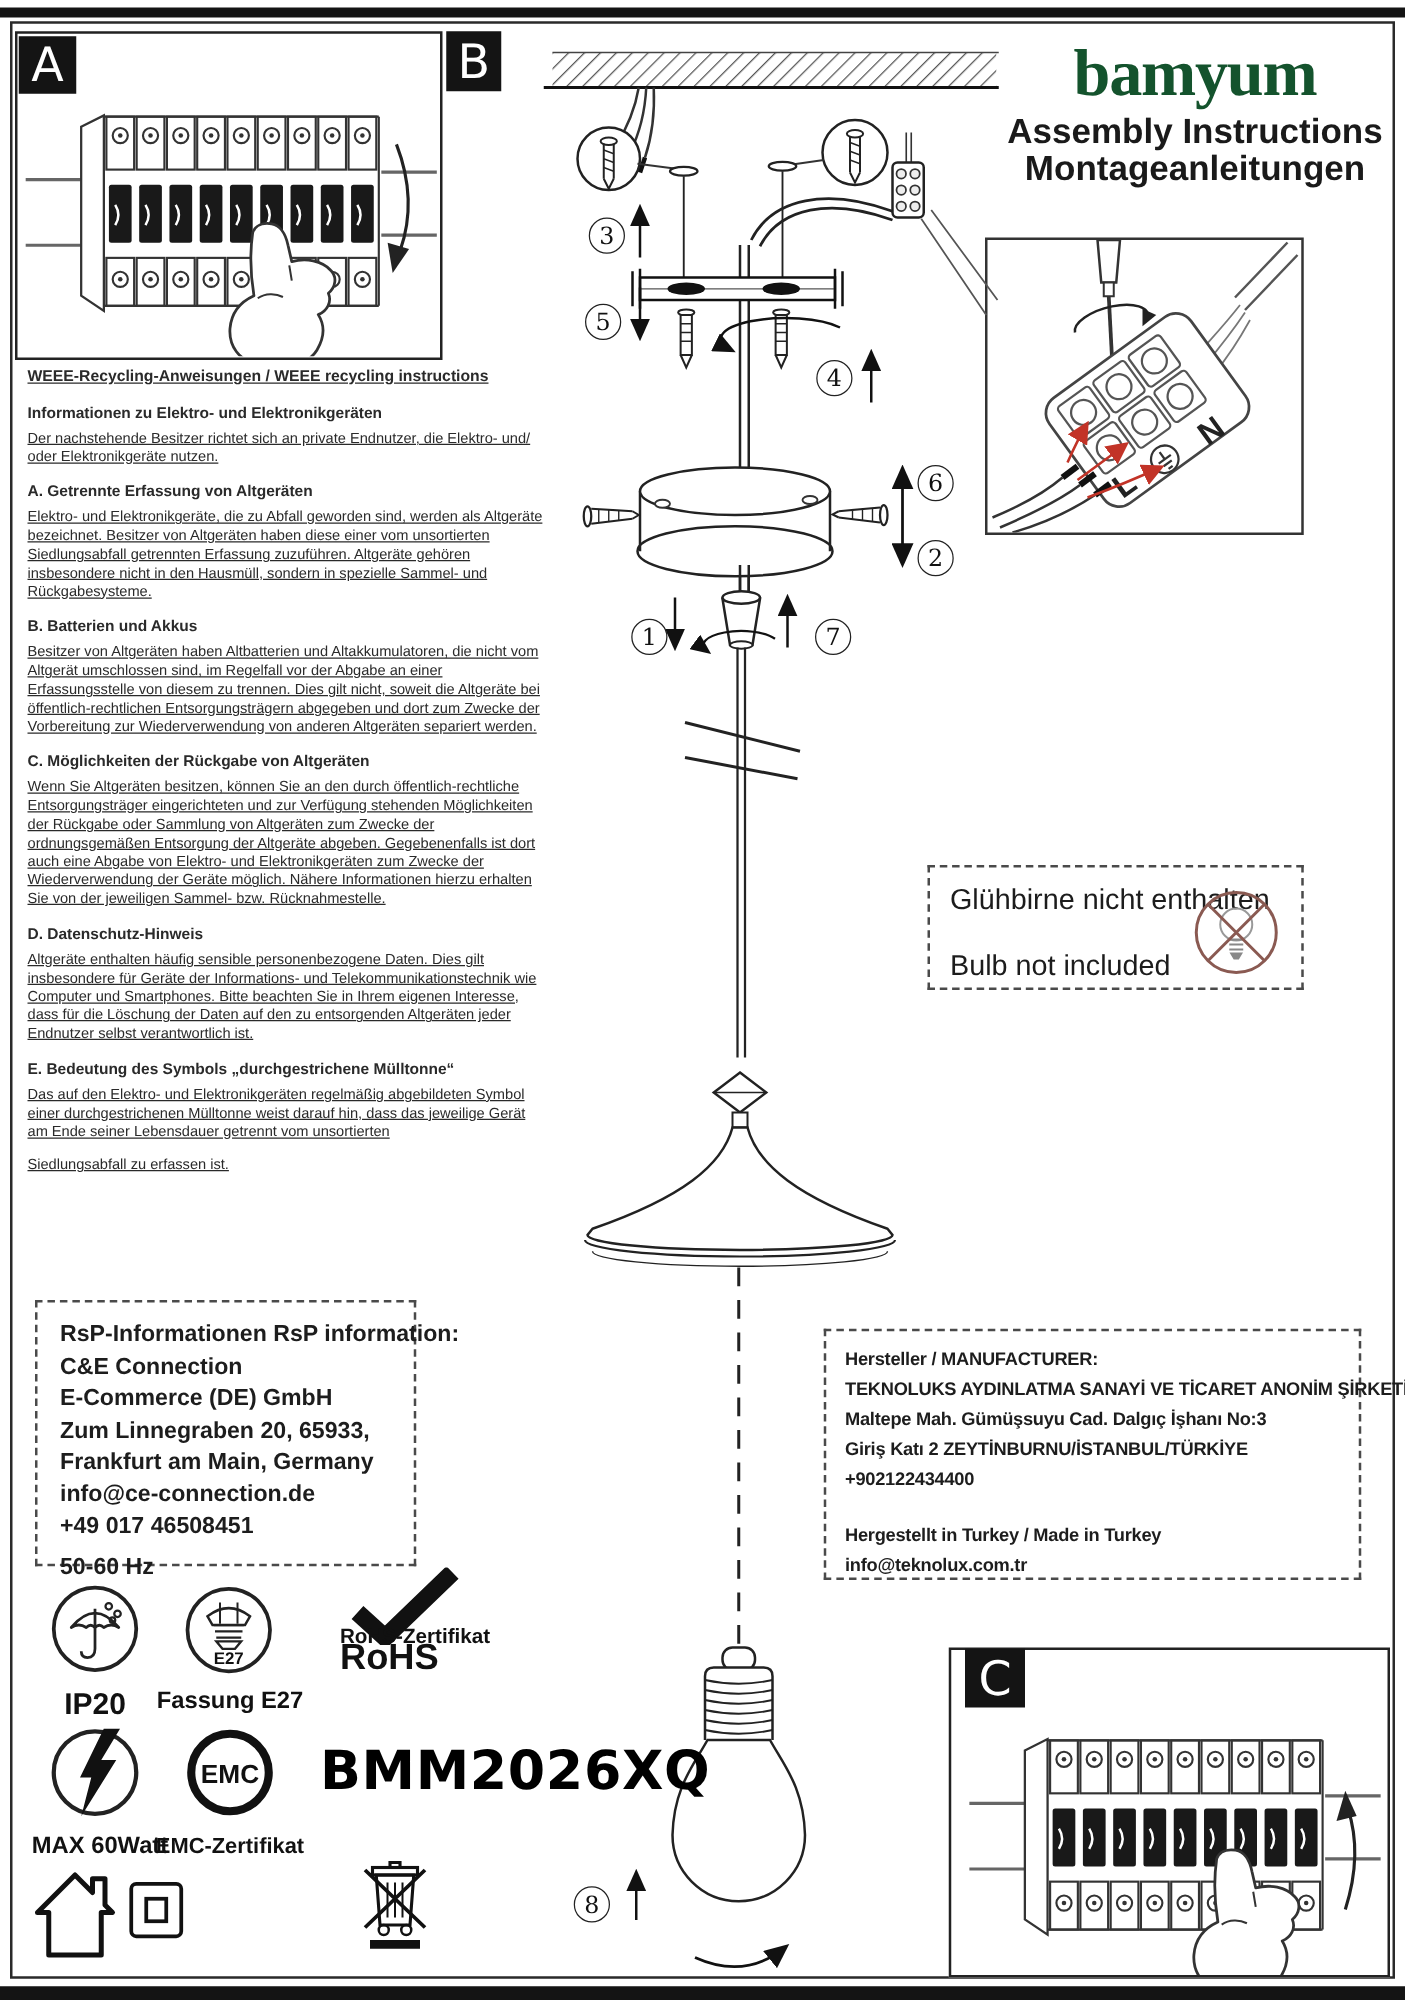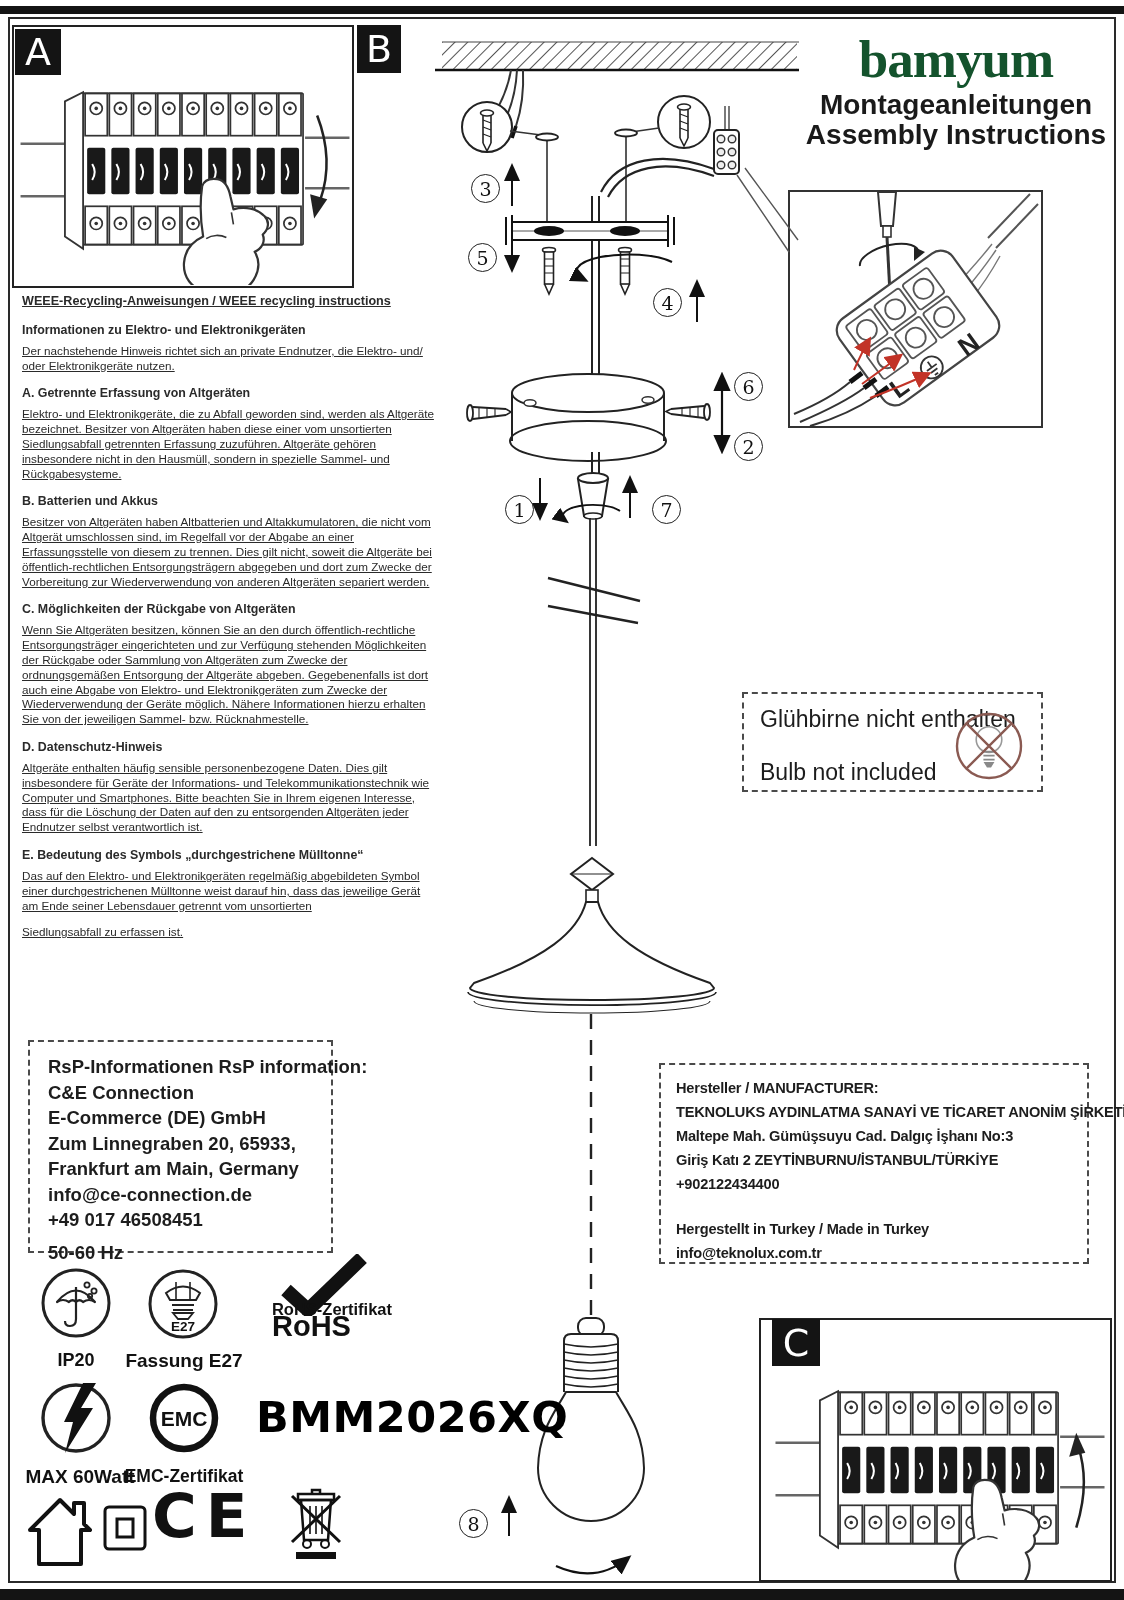--- a/index.html
+++ b/index.html
@@ -142,38 +142,38 @@
       </g>
       <path d="M296,56 Q313,100 299,140" stroke="#222" stroke-width="2.5" fill="none"></path>
       <polygon points="289,134 306,139 293,158" fill="#222"></polygon>
     </svg>
   </div>
   <div class="abs corner-label" style="left:357px;top:25px;width:44px;height:48px;">B</div>
 
   <div class="abs weee">
     <p class="t">WEEE-Recycling-Anweisungen / WEEE recycling instructions</p>
     <h4>Informationen zu Elektro- und Elektronikgeräten</h4>
-    <p>Der nachstehende Hinweis richtet sich an private Endnutzer, die Elektro- und/ oder Elektronikgeräte nutzen.</p>
+    <p>Der nachstehende Besitzer richtet sich an private Endnutzer, die Elektro- und/ oder Elektronikgeräte nutzen.</p>
     <h4>A. Getrennte Erfassung von Altgeräten</h4>
     <p>Elektro- und Elektronikgeräte, die zu Abfall geworden sind, werden als Altgeräte bezeichnet. Besitzer von Altgeräten haben diese einer vom unsortierten Siedlungsabfall getrennten Erfassung zuzuführen. Altgeräte gehören insbesondere nicht in den Hausmüll, sondern in spezielle Sammel- und Rückgabesysteme.</p>
     <h4>B. Batterien und Akkus</h4>
     <p>Besitzer von Altgeräten haben Altbatterien und Altakkumulatoren, die nicht vom Altgerät umschlossen sind, im Regelfall vor der Abgabe an einer Erfassungsstelle von diesem zu trennen. Dies gilt nicht, soweit die Altgeräte bei öffentlich-rechtlichen Entsorgungsträgern abgegeben und dort zum Zwecke der Vorbereitung zur Wiederverwendung von anderen Altgeräten separiert werden.</p>
     <h4>C. Möglichkeiten der Rückgabe von Altgeräten</h4>
     <p>Wenn Sie Altgeräten besitzen, können Sie an den durch öffentlich-rechtliche Entsorgungsträger eingerichteten und zur Verfügung stehenden Möglichkeiten der Rückgabe oder Sammlung von Altgeräten zum Zwecke der ordnungsgemäßen Entsorgung der Altgeräte abgeben. Gegebenenfalls ist dort auch eine Abgabe von Elektro- und Elektronikgeräten zum Zwecke der Wiederverwendung der Geräte möglich. Nähere Informationen hierzu erhalten Sie von der jeweiligen Sammel- bzw. Rücknahmestelle.</p>
     <h4>D. Datenschutz-Hinweis</h4>
     <p>Altgeräte enthalten häufig sensible personenbezogene Daten. Dies gilt insbesondere für Geräte der Informations- und Telekommunikationstechnik wie Computer und Smartphones. Bitte beachten Sie in Ihrem eigenen Interesse, dass für die Löschung der Daten auf den zu entsorgenden Altgeräten jeder Endnutzer selbst verantwortlich ist.</p>
     <h4>E. Bedeutung des Symbols „durchgestrichene Mülltonne“</h4>
     <p>Das auf den Elektro- und Elektronikgeräten regelmäßig abgebildeten Symbol einer durchgestrichenen Mülltonne weist darauf hin, dass das jeweilige Gerät am Ende seiner Lebensdauer getrennt vom unsortierten</p>
     <p style="margin-top:12px">Siedlungsabfall zu erfassen ist.</p>
   </div>
 
   <div class="abs brand">
     <div class="logo">bamyum</div>
+    <div class="brand-sub">Assembly Instructions</div>
     <div class="brand-sub">Montageanleitungen</div>
-    <div class="brand-sub">Assembly Instructions</div>
   </div>
 
   <div class="abs" style="left:788px;top:190px;width:255px;height:238px;border:2px solid #333;box-sizing:border-box;background:#fff;">
     <svg width="251" height="234" viewBox="0 0 251 234">
       <defs>
         <marker id="redhead" markerWidth="9" markerHeight="9" refX="7" refY="4.5" orient="auto">
           <path d="M0,0 L9,4.5 L0,9 Z" fill="#c23327"></path>
         </marker>
       </defs>
       <path d="M240,2 L198,46 M248,12 L206,56" stroke="#555" stroke-width="2" fill="none"></path>
@@ -423,21 +423,21 @@
   </div>
 
   <svg class="abs" style="left:38px;top:1265px;" width="76" height="76" viewBox="0 0 76 76">
     <circle cx="38" cy="38" r="33" fill="none" stroke="#222" stroke-width="3"></circle>
     <path d="M19,37 Q38,14 57,37 Q51,33 45,37 Q41.5,33.5 38,37 Q34.5,33.5 31,37 Q25,33 19,37 Z" fill="none" stroke="#222" stroke-width="2.2" stroke-linejoin="round"></path>
     <path d="M38,22 V54 M38,54 Q38,61 32,61 Q27,61 27,56" fill="none" stroke="#222" stroke-width="2.2"></path>
     <circle cx="49" cy="20" r="2.6" fill="none" stroke="#222" stroke-width="1.8"></circle>
     <circle cx="56" cy="26" r="2.6" fill="none" stroke="#222" stroke-width="1.8"></circle>
     <circle cx="52" cy="31" r="2.2" fill="none" stroke="#222" stroke-width="1.8"></circle>
   </svg>
-  <div class="abs cert-label" style="left:18px;top:1350px;width:116px;font-size:18px;">IP20</div>
+  <div class="abs cert-label" style="left:18px;top:1350px;width:116px;font-size:24px;">IP20</div>
 
   <svg class="abs" style="left:146px;top:1267px;" width="74" height="74" viewBox="0 0 74 74">
     <circle cx="37" cy="37" r="33" fill="none" stroke="#222" stroke-width="3"></circle>
     <path d="M20,26 Q37,13 54,26 L50,33 L24,33 Z" fill="none" stroke="#222" stroke-width="2"></path>
     <path d="M30,15 V32 M44,15 V32" stroke="#222" stroke-width="1.6"></path>
     <path d="M25,33 H49 M26,38 H48 M27,43 H47" stroke="#222" stroke-width="1.8"></path>
     <path d="M27,46 H47 L42,52 H32 Z" fill="none" stroke="#222" stroke-width="1.8"></path>
     <text x="37" y="64" text-anchor="middle" font-size="13.5" font-weight="bold" fill="#111">E27</text>
   </svg>
   <div class="abs cert-label" style="left:96px;top:1350px;width:176px;font-size:19px;">Fassung E27</div>
@@ -462,21 +462,20 @@
 
   <div class="abs model" style="left:256px;top:1392px;">BMM2026XQ</div>
 
   <svg class="abs" style="left:24px;top:1490px;" width="72" height="80" viewBox="0 0 72 80">
     <path d="M6,40 L36,10 L50,24 L50,13 L60,13 L60,34 L66,40 L57,40 L57,74 L15,74 L15,40 Z" fill="none" stroke="#111" stroke-width="4" stroke-linejoin="round"></path>
   </svg>
   <svg class="abs" style="left:102px;top:1502px;" width="46" height="52" viewBox="0 0 46 52">
     <rect x="3" y="5" width="40" height="42" rx="4" fill="none" stroke="#111" stroke-width="3"></rect>
     <rect x="15" y="17" width="16" height="18" fill="none" stroke="#111" stroke-width="3"></rect>
   </svg>
-  <div class="abs ce-text" style="left:152px;top:1480px;">CE</div>
   <svg class="abs" style="left:290px;top:1486px;" width="52" height="78" viewBox="0 0 52 78">
     <path d="M22,8 V4 H30 V8" fill="none" stroke="#111" stroke-width="2.5"></path>
     <rect x="8" y="8" width="36" height="6" fill="none" stroke="#111" stroke-width="2.5"></rect>
     <path d="M11,14 H41 L38,54 H14 Z" fill="none" stroke="#111" stroke-width="2.5"></path>
     <path d="M20,20 V48 M26,20 V48 M32,20 V48" stroke="#111" stroke-width="1.6"></path>
     <circle cx="17" cy="58" r="4" fill="none" stroke="#111" stroke-width="2"></circle>
     <circle cx="35" cy="58" r="4" fill="none" stroke="#111" stroke-width="2"></circle>
     <path d="M2,10 L50,56 M50,10 L2,56" stroke="#111" stroke-width="3"></path>
     <rect x="6" y="66" width="40" height="7" fill="#111"></rect>
   </svg>

